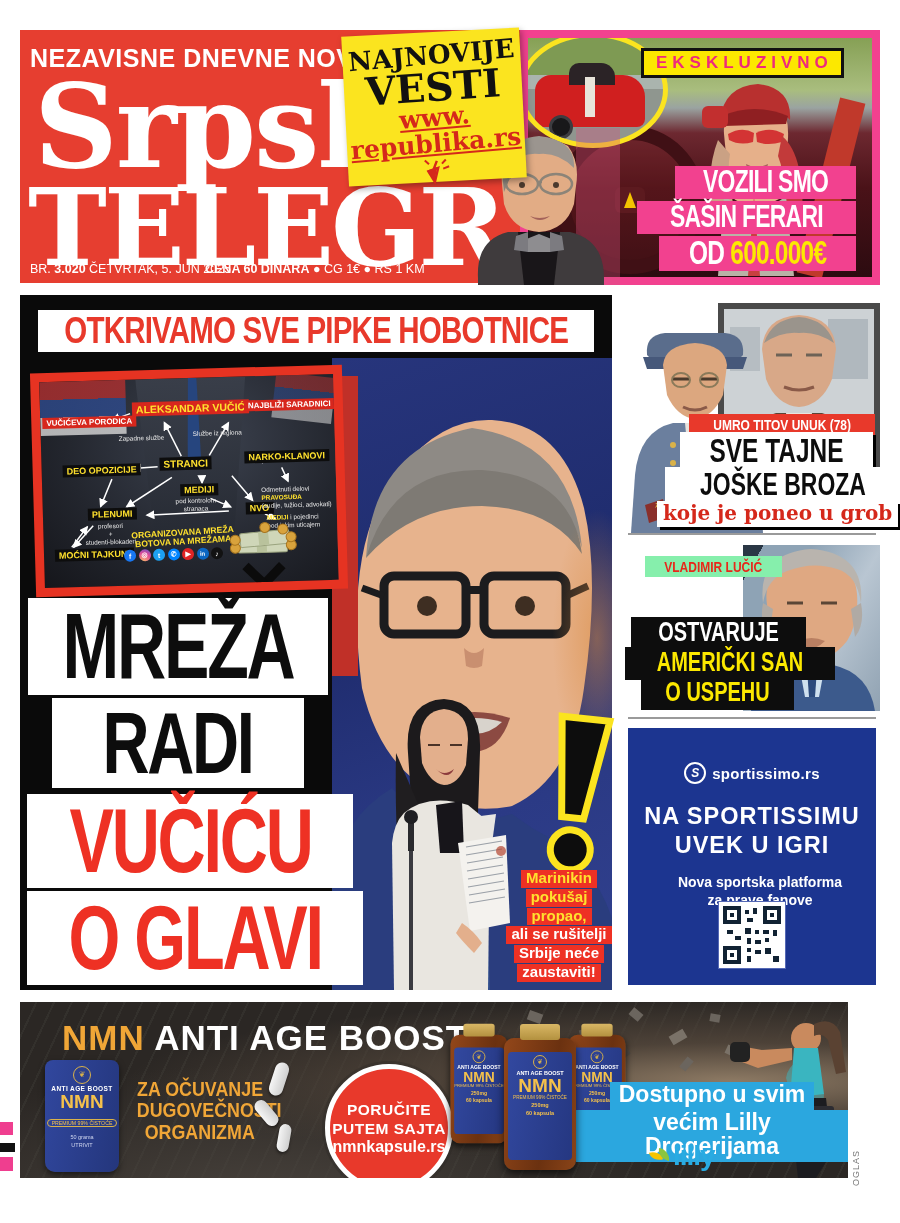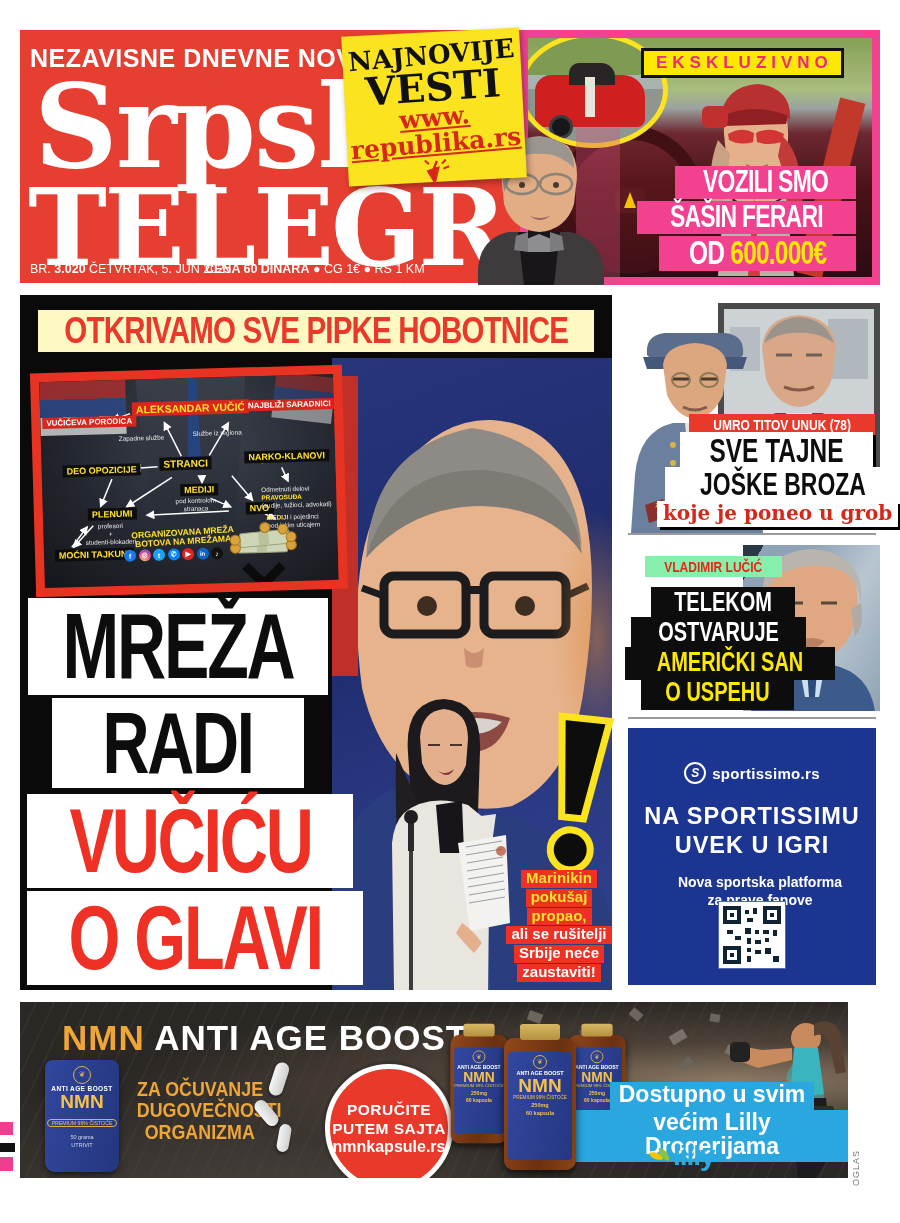--- a/index.html
+++ b/index.html
@@ -52,21 +52,21 @@
   .fer-line span.bgp{display:inline-block;background:#f2418f;color:#fff;font-weight:bold;font-size:31px;
             padding:0 6px 2px;letter-spacing:-1px;}
   .fer-eur{color:#fce800;}
   .woman{position:absolute;right:58px;top:38px;width:120px;height:200px;}
 
   
   .sasa{left:458px;top:128px;width:162px;height:157px;z-index:5;}
 
   
   .mainpanel{left:20px;top:295px;width:592px;height:695px;background:#0a0a0a;z-index:2;}
-  .kicker{left:18px;top:15px;width:556px;height:42px;background:#fef9c3;display:flex;align-items:center;justify-content:center;}
+  .kicker{left:18px;top:15px;width:556px;height:42px;background:#ffffff;display:flex;align-items:center;justify-content:center;}
   .kicker span{color:#e8392b;font-weight:bold;font-size:36px;letter-spacing:-1px;}
   .vphoto{left:312px;top:63px;width:280px;height:632px;overflow:hidden;
      background:linear-gradient(160deg,#27357c 0,#1f2c6e 40%,#2b3a85 70%,#31418f 100%);}
   .vflagred{position:absolute;left:0;top:18px;width:26px;height:300px;background:#c03028;}
   .vorange{position:absolute;right:-30px;top:150px;width:90px;height:260px;background:radial-gradient(ellipse at center,#d98a3f88 0,#d98a3f00 70%);}
 
   
   .diagram{left:13px;top:74px;width:312px;height:224px;transform:rotate(-1.6deg);
      border:9px solid #e63322;box-sizing:border-box;background:
      radial-gradient(ellipse at 55% 30%,#3d4350 0,#23262e 60%,#15161b 100%);overflow:hidden;}
@@ -496,21 +496,20 @@
         <path d="M20 58 Q14 8 68 4 Q122 8 118 58 Q114 30 94 24 Q70 16 44 26 Q24 34 20 58 Z" fill="#b9b4ae"></path>
         <path d="M20 58 Q16 80 26 92 L30 64 Z M118 58 Q122 80 112 92 L108 64 Z" fill="#b0aaa4"></path>
         <path d="M44 58 L60 58 M78 58 L94 58" stroke="#5a4636" stroke-width="3"></path>
         <path d="M56 96 Q68 90 82 96 Q74 104 64 104 Q58 102 56 96 Z" fill="#b97f62"></path>
         <path d="M8 166 Q12 128 48 120 L90 120 Q126 128 132 166 Z" fill="#3c5a8c"></path>
         <path d="M56 120 L82 120 L76 152 L62 152 Z" fill="#cfe0ee"></path>
         <path d="M64 124 L74 124 L72 152 L66 152 Z" fill="#2c4a7c"></path>
       </svg>
     </div>
     <div class="badge-yel"><span class="cx" style="--sx:.8">VLADIMIR LUČIĆ</span></div>
-    <div class="tk-line tk1"><span class="cx tkw">TELEKOM</span></div>
     <div class="tk-line tk2"><span class="cx tkw">OSTVARUJE</span></div>
     <div class="tk-line tk4"><span class="cx tky">O USPEHU</span></div>
     <div class="tk-line tk3"><span class="cx tky">AMERIČKI SAN</span></div>
   </div>
 
   <div class="abs rdiv" style="top:717px"></div>
 
   <div class="abs sporti">
     <div class="sp-logo">
       <span class="sp-circ">S</span>

